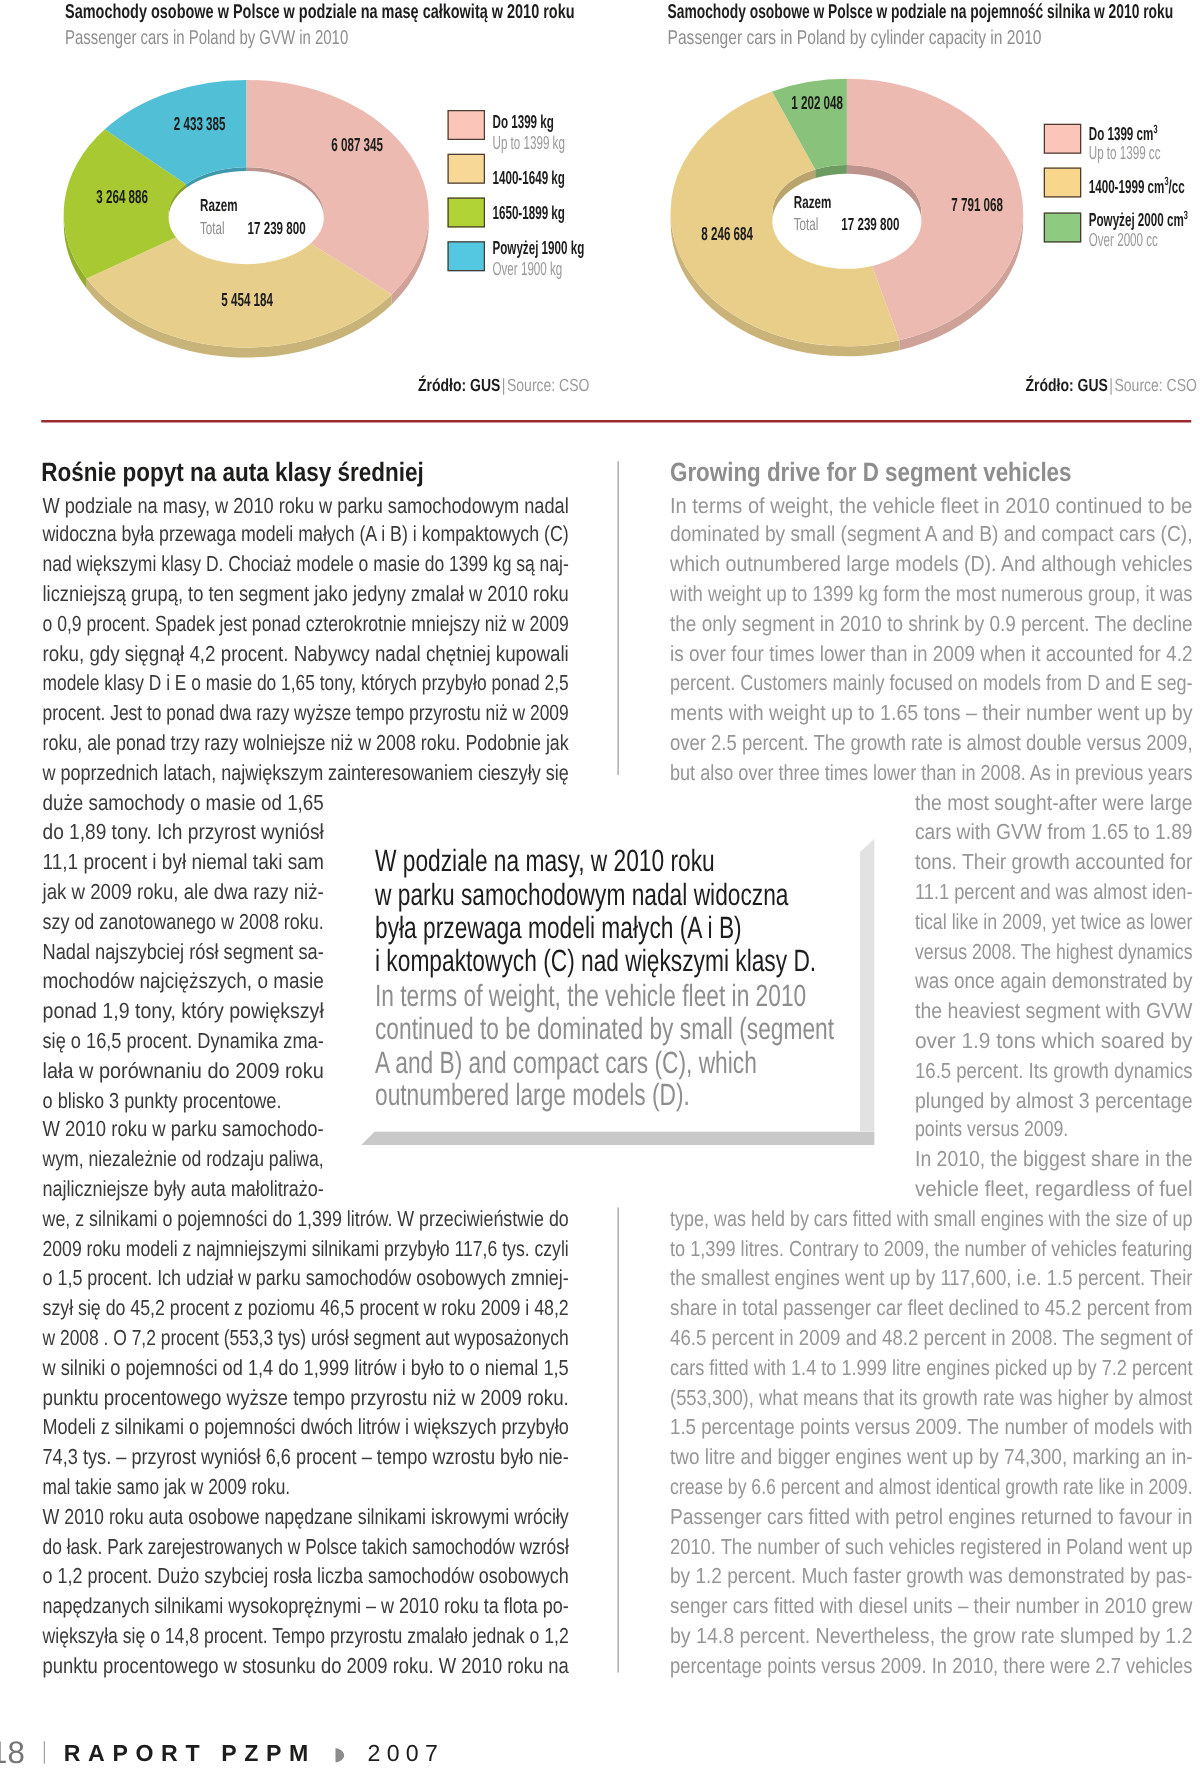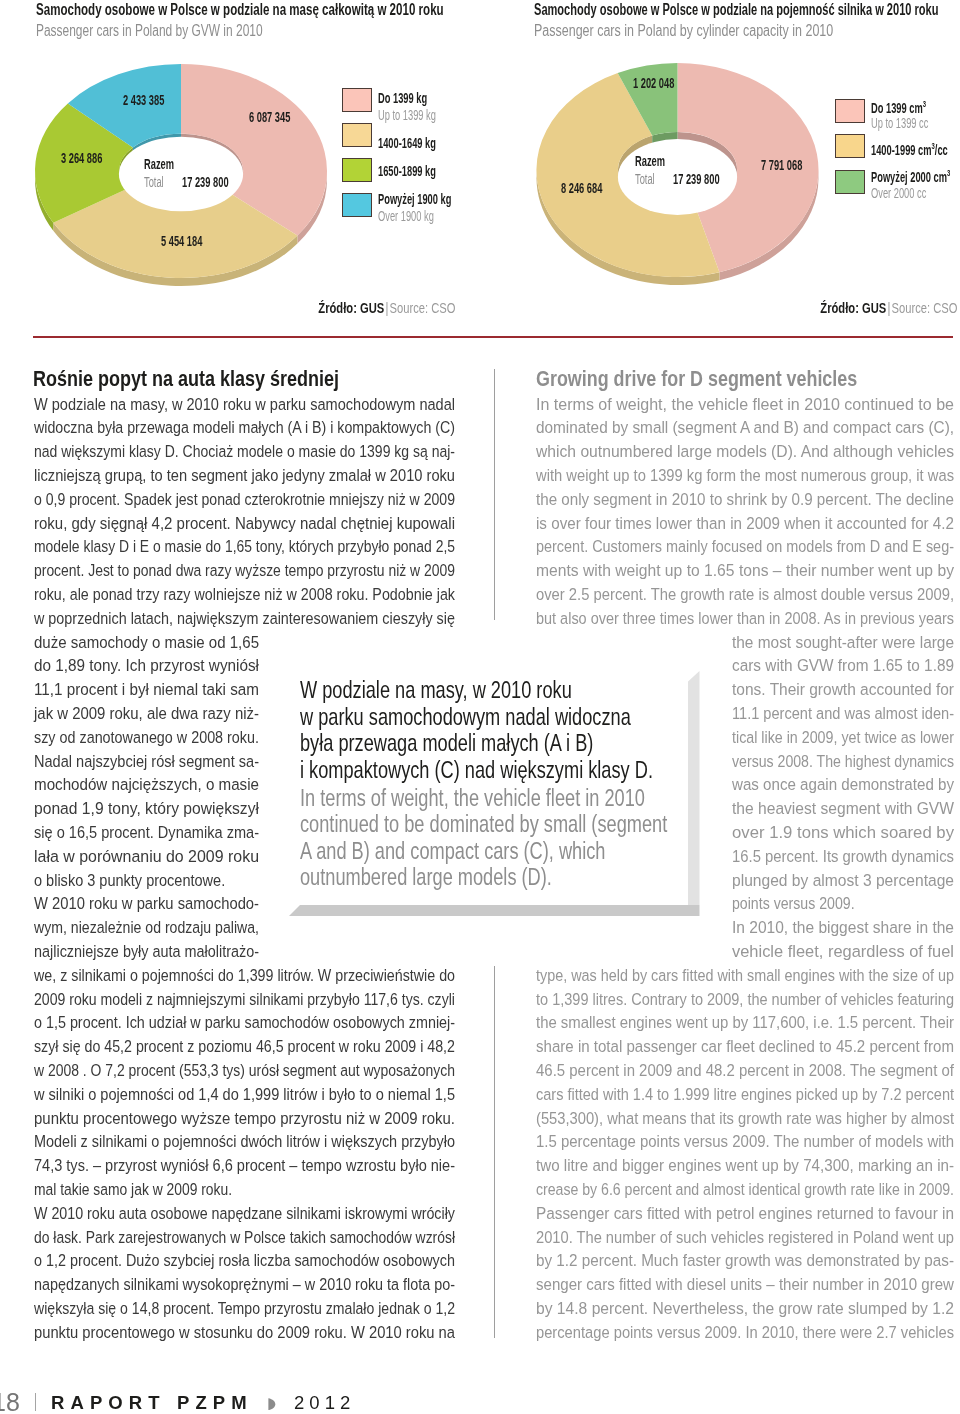--- a/index.html
+++ b/index.html
@@ -1,20 +1,20 @@
 <!DOCTYPE html>
 <html><head>
 <meta charset="utf-8">
 <style>
   html,body{margin:0;padding:0;background:#fff;}
   body{width:960px;height:1414px;font-family:"Liberation Sans",sans-serif;position:relative;overflow:hidden;}
   .page{position:absolute;left:0;top:0;width:960px;height:1414px;background:#fff;}
   
   .chart-block{position:absolute;top:0;width:480px;height:340px;}
-  .chart-block.left{left:0;}
+  .chart-block.left{left:16px;}
   .chart-block.right{left:480px;}
   .ch-title{position:absolute;font-weight:bold;font-size:16px;color:#1d1d1b;white-space:nowrap;transform-origin:left top;}
   .ch-sub{position:absolute;font-size:16px;color:#8e8e8e;white-space:nowrap;transform-origin:left top;}
   .donut{position:absolute;}
   .center-pl{position:absolute;font-weight:bold;font-size:14px;color:#1d1d1b;transform:scaleX(0.665);transform-origin:left top;white-space:nowrap;}
   .center-en{position:absolute;font-size:14px;color:#8e8e8e;transform:scaleX(0.665);transform-origin:left top;white-space:nowrap;}
   .center-val{position:absolute;font-weight:bold;font-size:14px;color:#1d1d1b;transform:scaleX(0.665);transform-origin:left top;white-space:nowrap;}
   .slice-label{position:absolute;font-weight:bold;font-size:15px;color:#1d1d1b;white-space:nowrap;transform:scaleX(0.62);transform-origin:left top;}
   .lg-swatch{position:absolute;width:30px;height:24px;border:1.3px solid #4a3b35;box-sizing:border-box;}
   .lg-pl{position:absolute;font-weight:bold;font-size:15px;color:#1d1d1b;white-space:nowrap;transform:scaleX(0.62);transform-origin:left top;}
@@ -211,14 +211,14 @@
 <div class="pq-en" style="left:300px;top:783.5px;font-size:24.6px;transform:scaleX(0.74);">In terms of weight, the vehicle fleet in 2010</div>
 <div class="pq-en" style="left:300px;top:810.0px;font-size:24.6px;transform:scaleX(0.74);">continued to be dominated by small (segment</div>
 <div class="pq-en" style="left:300px;top:836.5px;font-size:24.6px;transform:scaleX(0.74);">A and B) and compact cars (C), which</div>
 <div class="pq-en" style="left:300px;top:863.0px;font-size:24.6px;transform:scaleX(0.74);">outnumbered large models (D).</div>
 <div class="ft-num" style="left:-8px;top:1388px;">18</div>
 <div class="ft-bar" style="left:35px;top:1393px;height:18px;"></div>
 <div class="ft-rep" style="left:51px;top:1392px;">RAPORT PZPM</div>
 <svg class="ft-tri" style="left:267.5px;top:1397.5px;width:8px;height:12.5px;" viewBox="0 0 8 12.5">
       <path d="M0.4 0.3 L0.4 12.2 C4.6 11.4 7.3 9.0 7.3 6.25 C7.3 3.5 4.6 1.1 0.4 0.3 Z" fill="#8c8c8c"></path>
     </svg>
-<div class="ft-year" style="left:294px;top:1392px;">2012</div>
+<div class="ft-year" style="left:294px;top:1392px;">2007</div>
 </div>
 
 </body></html>

